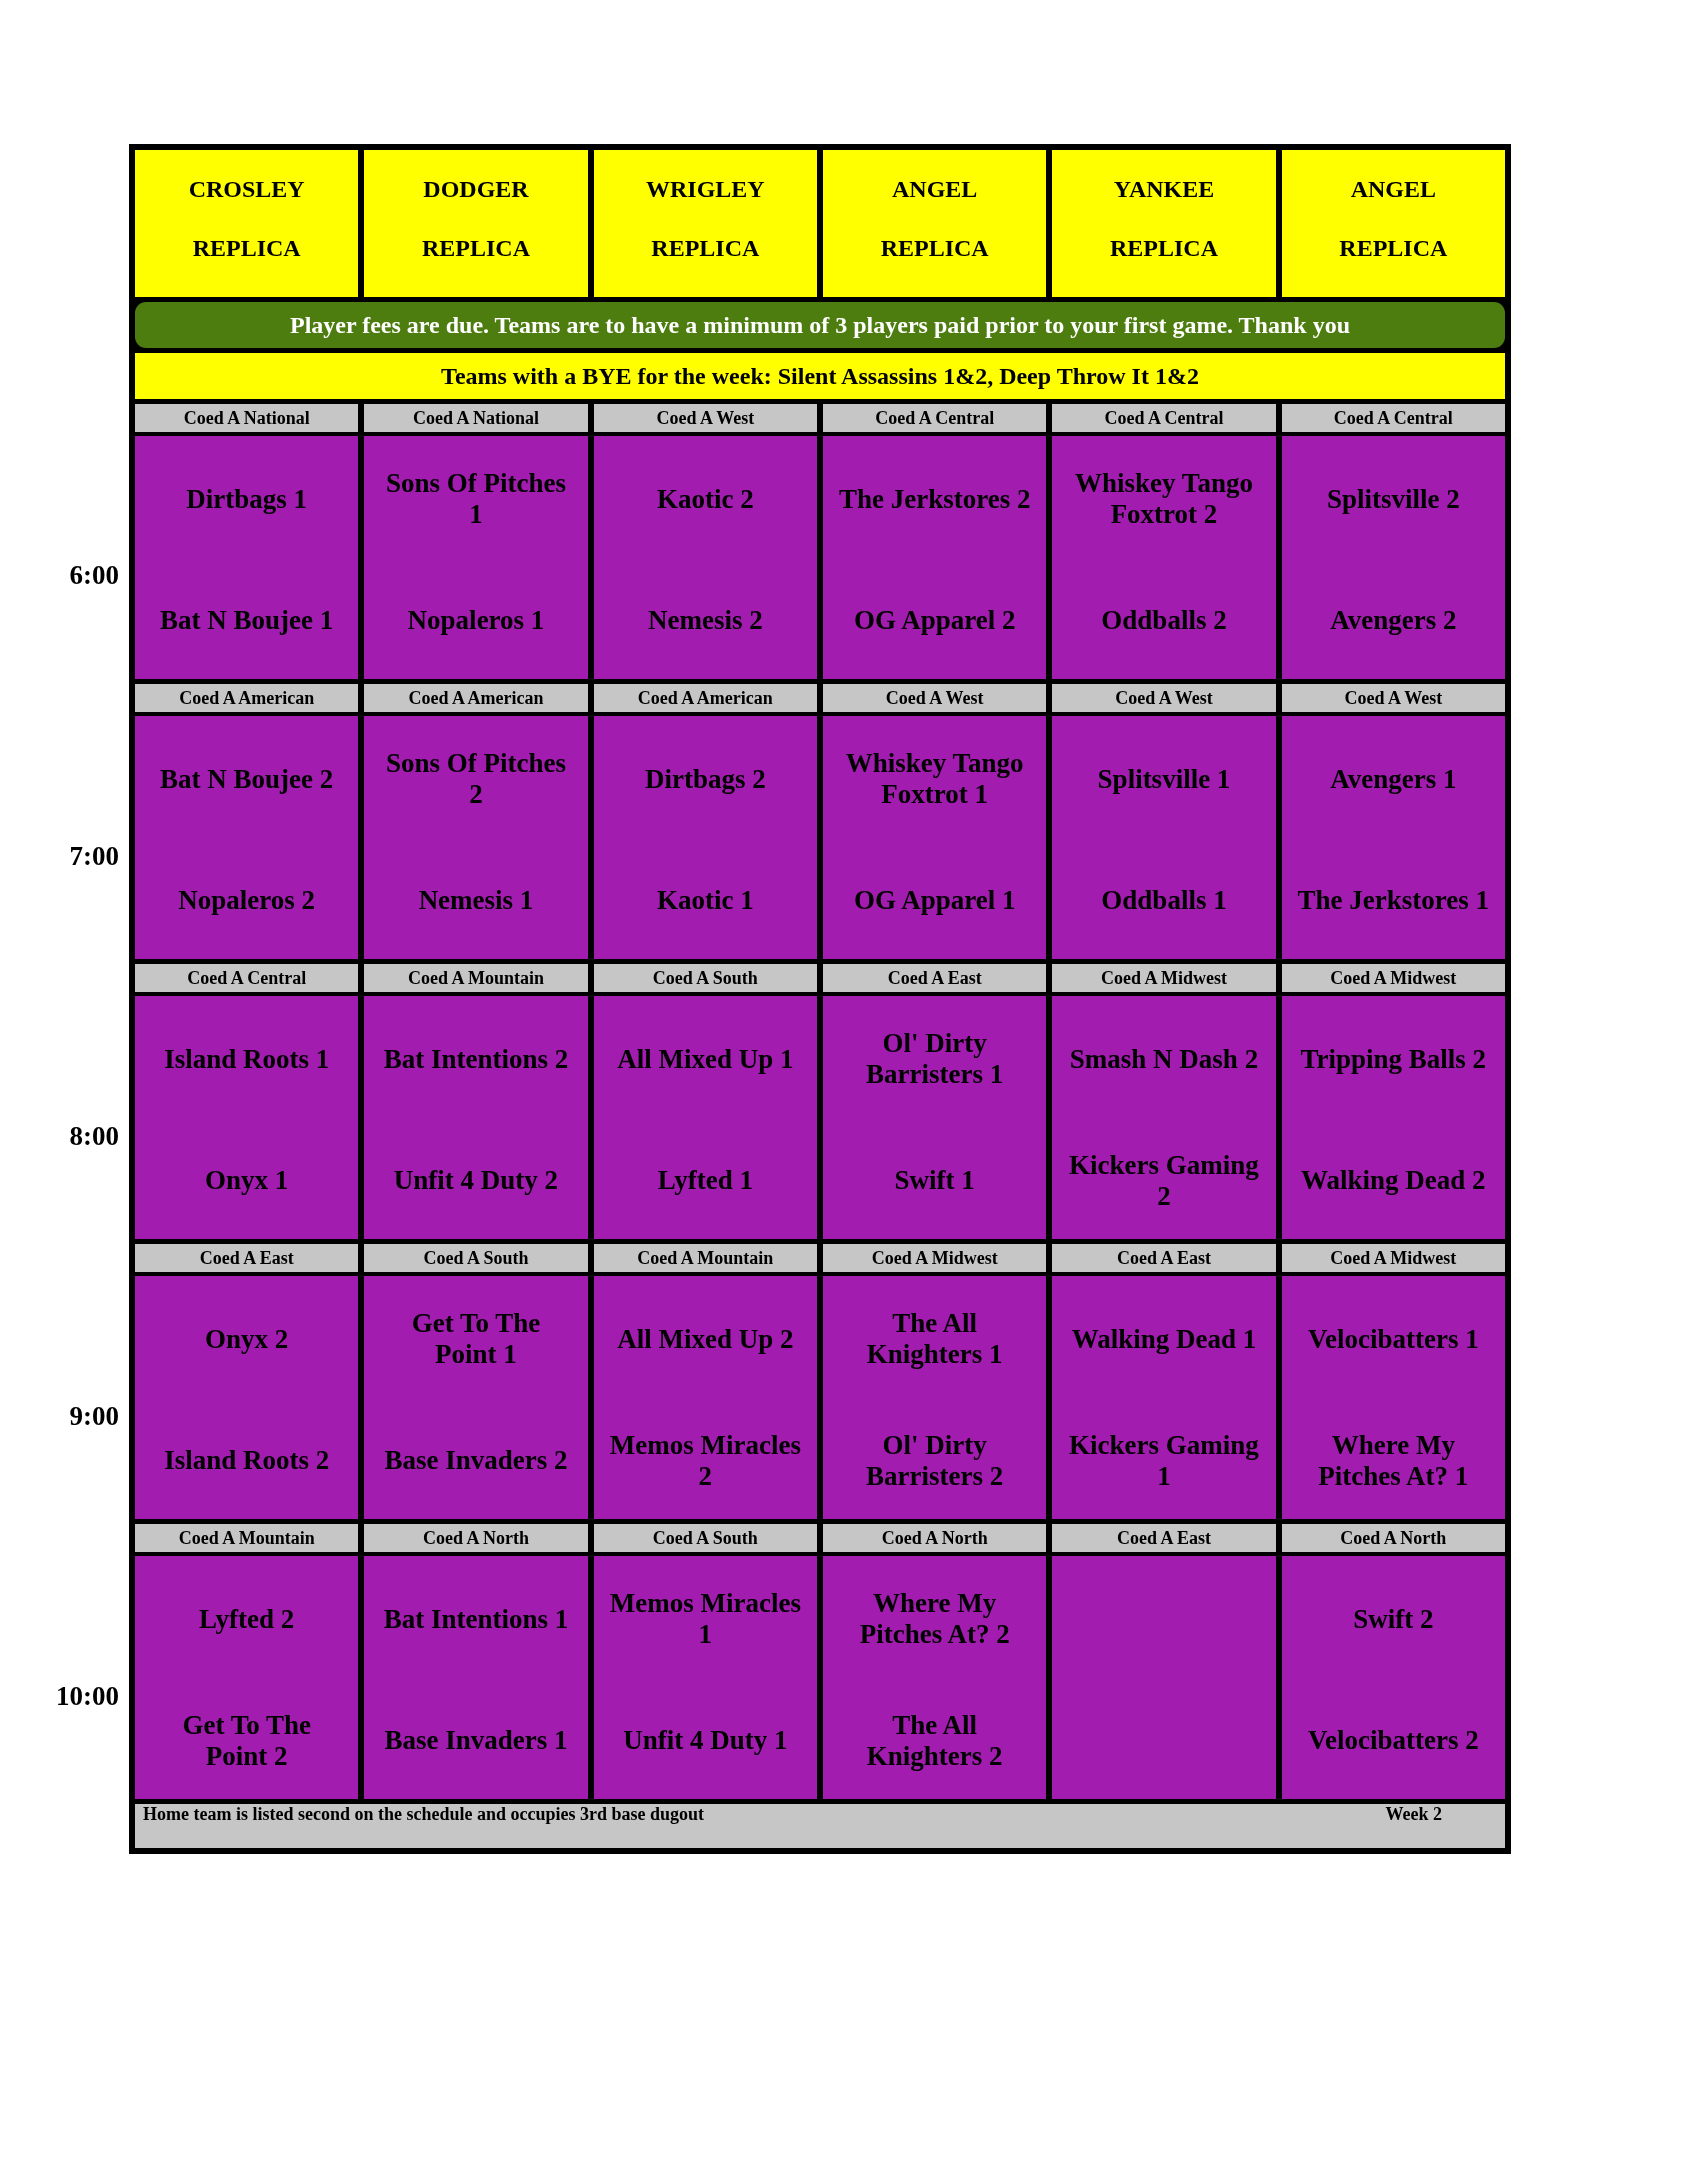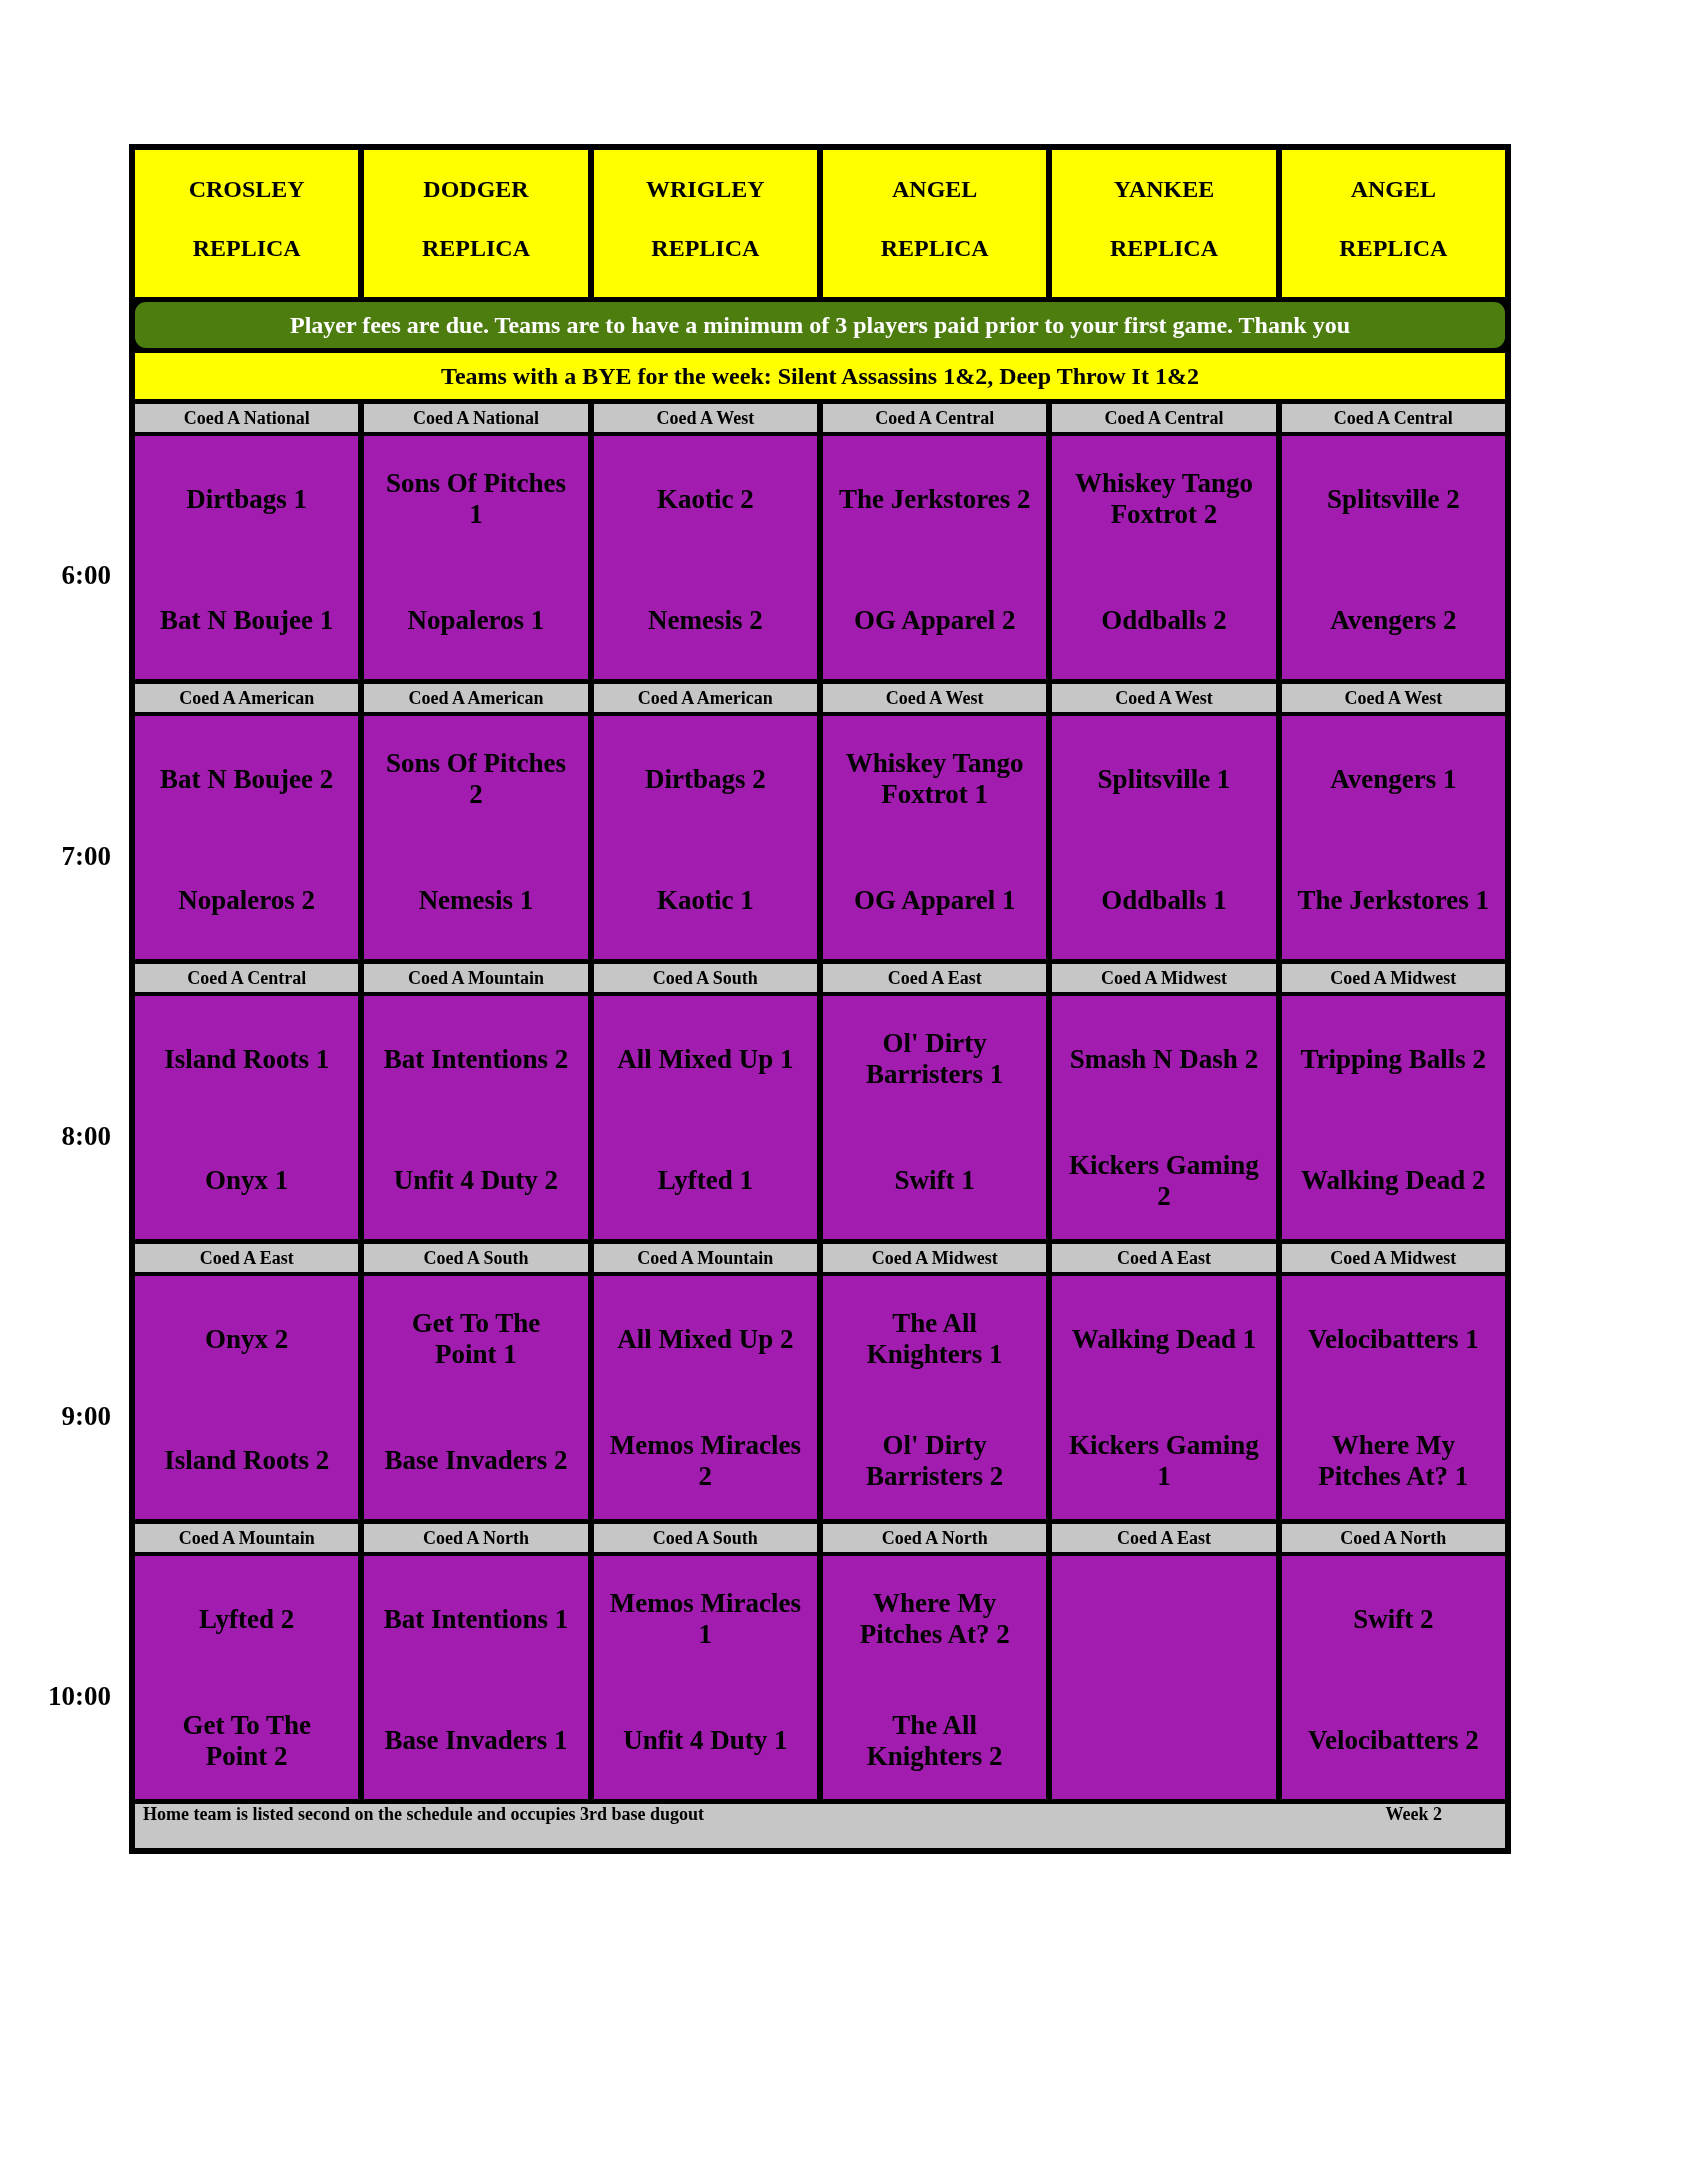--- a/index.html
+++ b/index.html
@@ -1,20 +1,20 @@
 <!DOCTYPE html>
 <html><head>
 <meta charset="utf-8">
 <style>
   html,body{margin:0;padding:0;background:#ffffff;}
   body{width:1683px;height:2178px;overflow:hidden;
        font-family:"Liberation Serif", serif;font-weight:bold;color:#000;}
   .sheet{position:relative;width:1683px;height:2178px;background:#fff;}
 
-  .time-label{position:absolute;left:0;width:111px;text-align:right;
+  .time-label{position:absolute;left:8px;width:111px;text-align:right;
               font-size:27px;line-height:32px;}
 
   .sched{position:absolute;left:129px;top:144px;width:1370px;
          border:6px solid #000;background:#000;
          display:flex;flex-direction:column;gap:5px;}
 
   .title-row{height:63px;background:#c6c6c6;display:flex;align-items:center;
              justify-content:center;font-size:51px;letter-spacing:1px;}
 
   .grid6{display:grid;grid-template-columns:repeat(6,1fr);gap:6px;}

